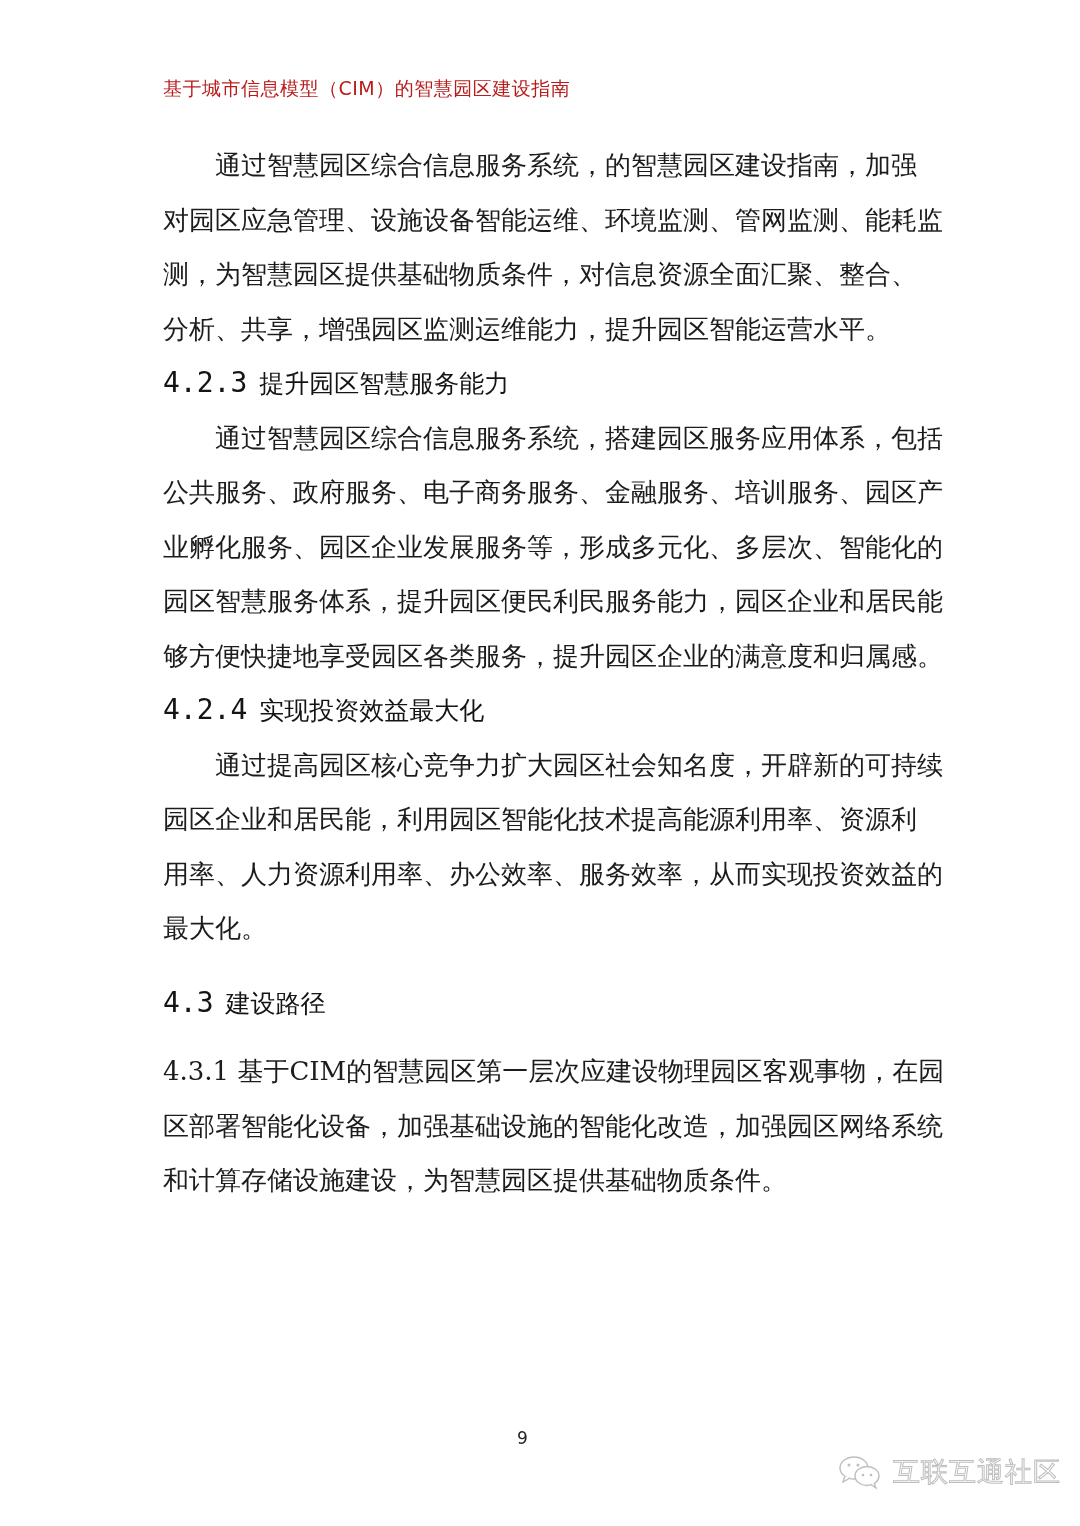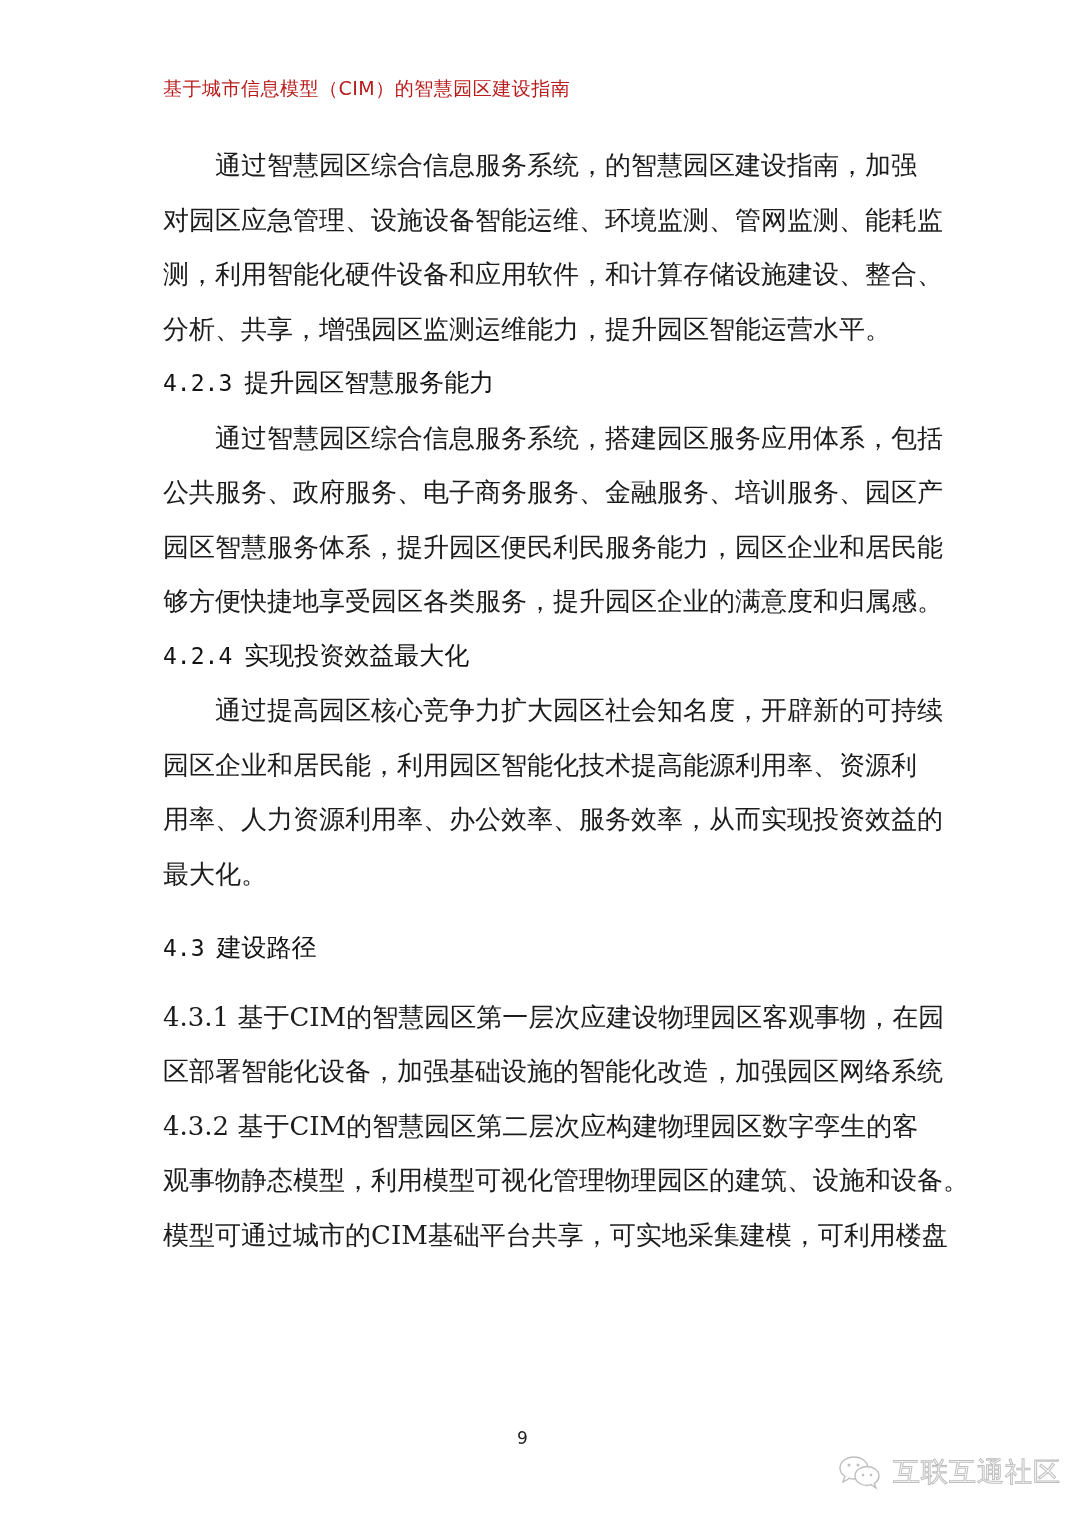--- a/index.html
+++ b/index.html
@@ -52,21 +52,21 @@
     height: 54.5px;
     line-height: 54.5px;
     font-family: "DejaVu Sans", "Liberation Sans", sans-serif;
     font-size: 25px;
     font-weight: normal;
     color: #141414;
     white-space: nowrap;
   }
   .heading .num {
     font-family: "DejaVu Sans Mono", "Liberation Mono", monospace;
-    font-size: 23px;
+    font-size: 28px;
     margin-right: 12px;
   }
   .gap-43 { height: 20px; }
   .gap-431 { height: 14px; }
   .page-number {
     position: absolute;
     left: 517px;
     top: 1428px;
     font-family: "DejaVu Sans", "Liberation Sans", sans-serif;
     font-size: 17px;
@@ -93,30 +93,31 @@
 </head>
 <body>
 
 <div class="page-header">基于城市信息模型（CIM）的智慧园区建设指南</div>
 
 <div class="content">
 
   <div>
     <span class="line indent">通过智慧园区综合信息服务系统，的智慧园区建设指南，加强</span>
     <span class="line">对园区应急管理、设施设备智能运维、环境监测、管网监测、能耗监</span>
-    <span class="line">测，利用智能化硬件设备和应用软件，和计算存储设施建设、整合、</span>
+    <span class="line">测，为智慧园区提供基础物质条件，对信息资源全面汇聚、整合、</span>
     <span class="line last">分析、共享，增强园区监测运维能力，提升园区智能运营水平。</span>
   </div>
 
   <div>
     <div class="heading">
       <span class="num">4.2.3</span><span>提升园区智慧服务能力</span>
     </div>
     <span class="line indent">通过智慧园区综合信息服务系统，搭建园区服务应用体系，包括</span>
     <span class="line">公共服务、政府服务、电子商务服务、金融服务、培训服务、园区产</span>
+    <span class="line">业孵化服务、园区企业发展服务等，形成多元化、多层次、智能化的</span>
     <span class="line">园区智慧服务体系，提升园区便民利民服务能力，园区企业和居民能</span>
     <span class="line last">够方便快捷地享受园区各类服务，提升园区企业的满意度和归属感。</span>
   </div>
 
   <div>
     <div class="heading">
       <span class="num">4.2.4</span><span>实现投资效益最大化</span>
     </div>
     <span class="line indent">通过提高园区核心竞争力扩大园区社会知名度，开辟新的可持续</span>
     <span class="line">园区企业和居民能，利用园区智能化技术提高能源利用率、资源利</span>
@@ -130,27 +131,23 @@
     <div class="heading">
       <span class="num">4.3</span><span>建设路径</span>
     </div>
   </div>
 
   <div class="gap-431"></div>
 
   <div>
     <span class="line">4.3.1 基于CIM的智慧园区第一层次应建设物理园区客观事物，在园</span>
     <span class="line">区部署智能化设备，加强基础设施的智能化改造，加强园区网络系统</span>
+    <span class="line last">和计算存储设施建设，为智慧园区提供基础物质条件。</span>
   </div>
 
-  <div>
-    <span class="line">4.3.2 基于CIM的智慧园区第二层次应构建物理园区数字孪生的客</span>
-    <span class="line">观事物静态模型，利用模型可视化管理物理园区的建筑、设施和设备。</span>
-    <span class="line">模型可通过城市的CIM基础平台共享，可实地采集建模，可利用楼盘</span>
-  </div>
 </div>
 
 <div class="page-number">9</div>
 
 <div class="watermark">
   <span>
     <svg width="44" height="36" viewBox="0 0 44 36">
       <ellipse cx="16" cy="14" rx="14" ry="11" fill="#fff" stroke="#8a8a8a" stroke-width="1.4"></ellipse>
       <path d="M7 22 L5 28 L12 24" fill="#fff" stroke="#8a8a8a" stroke-width="1.4"></path>
       <circle cx="11" cy="11" r="1.5" fill="#8a8a8a"></circle>

